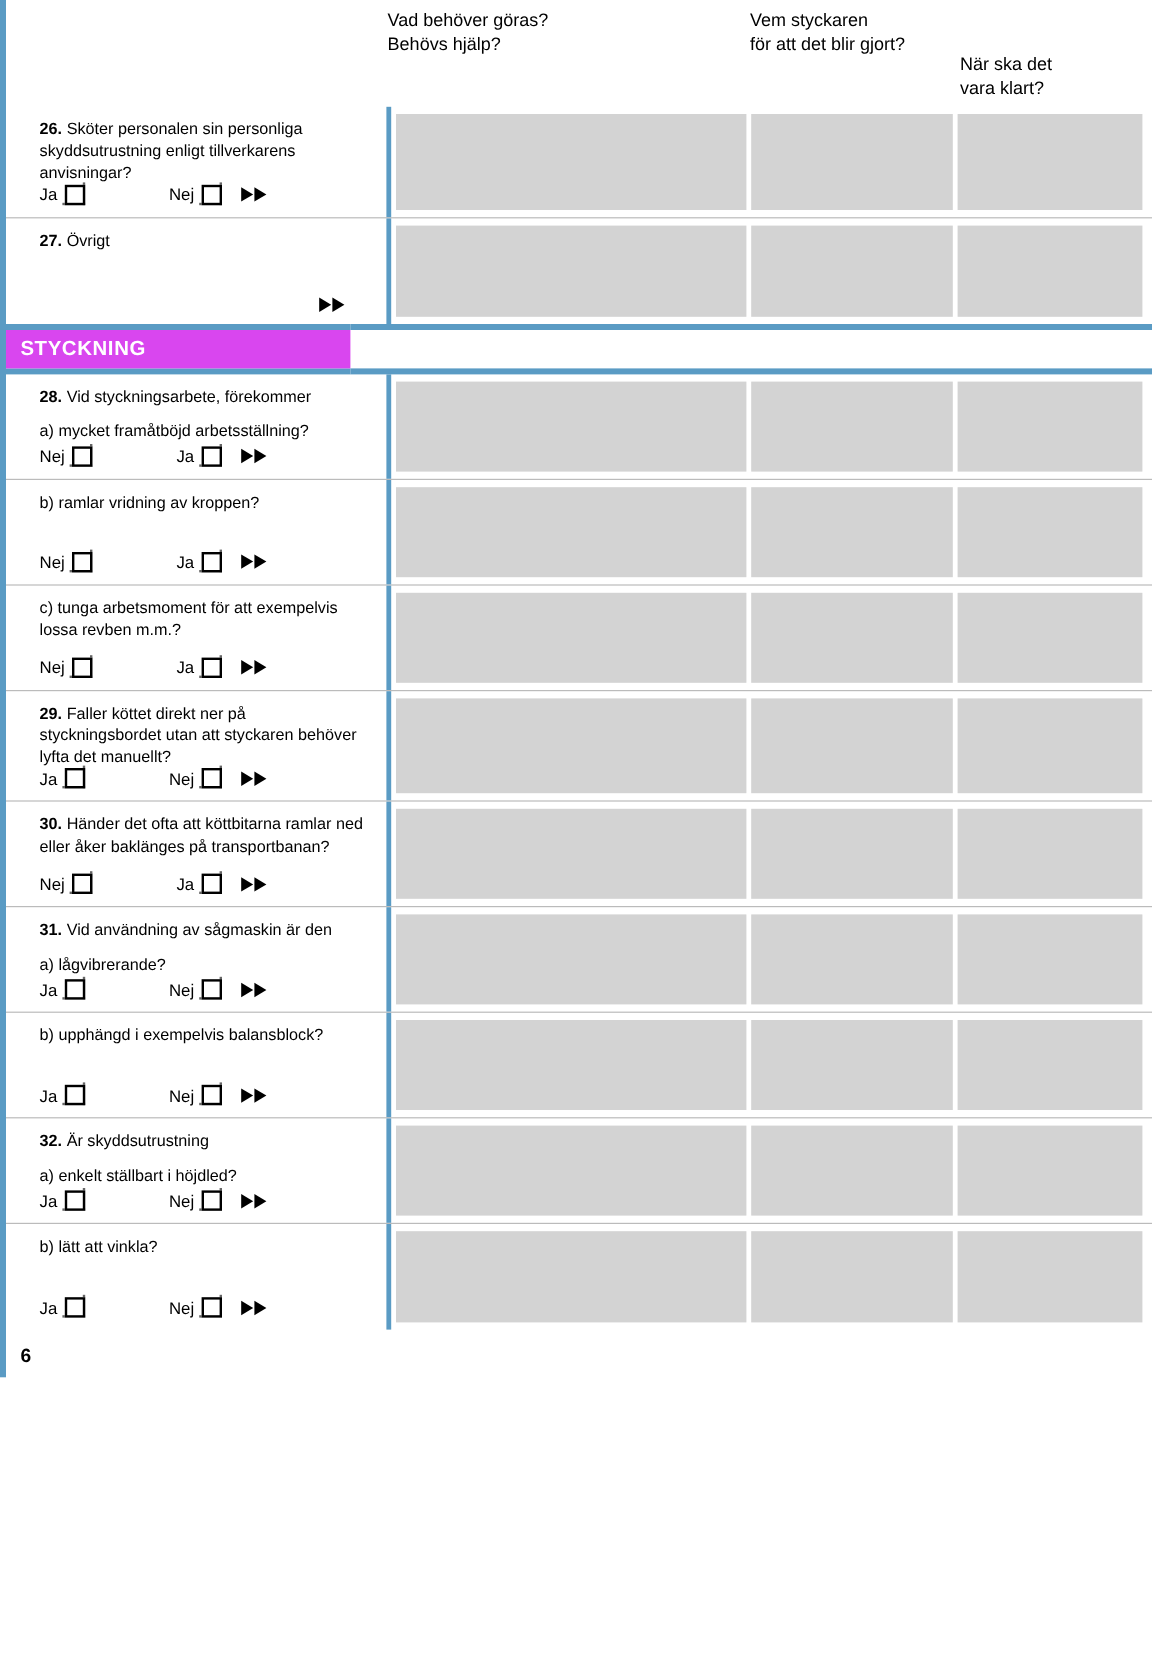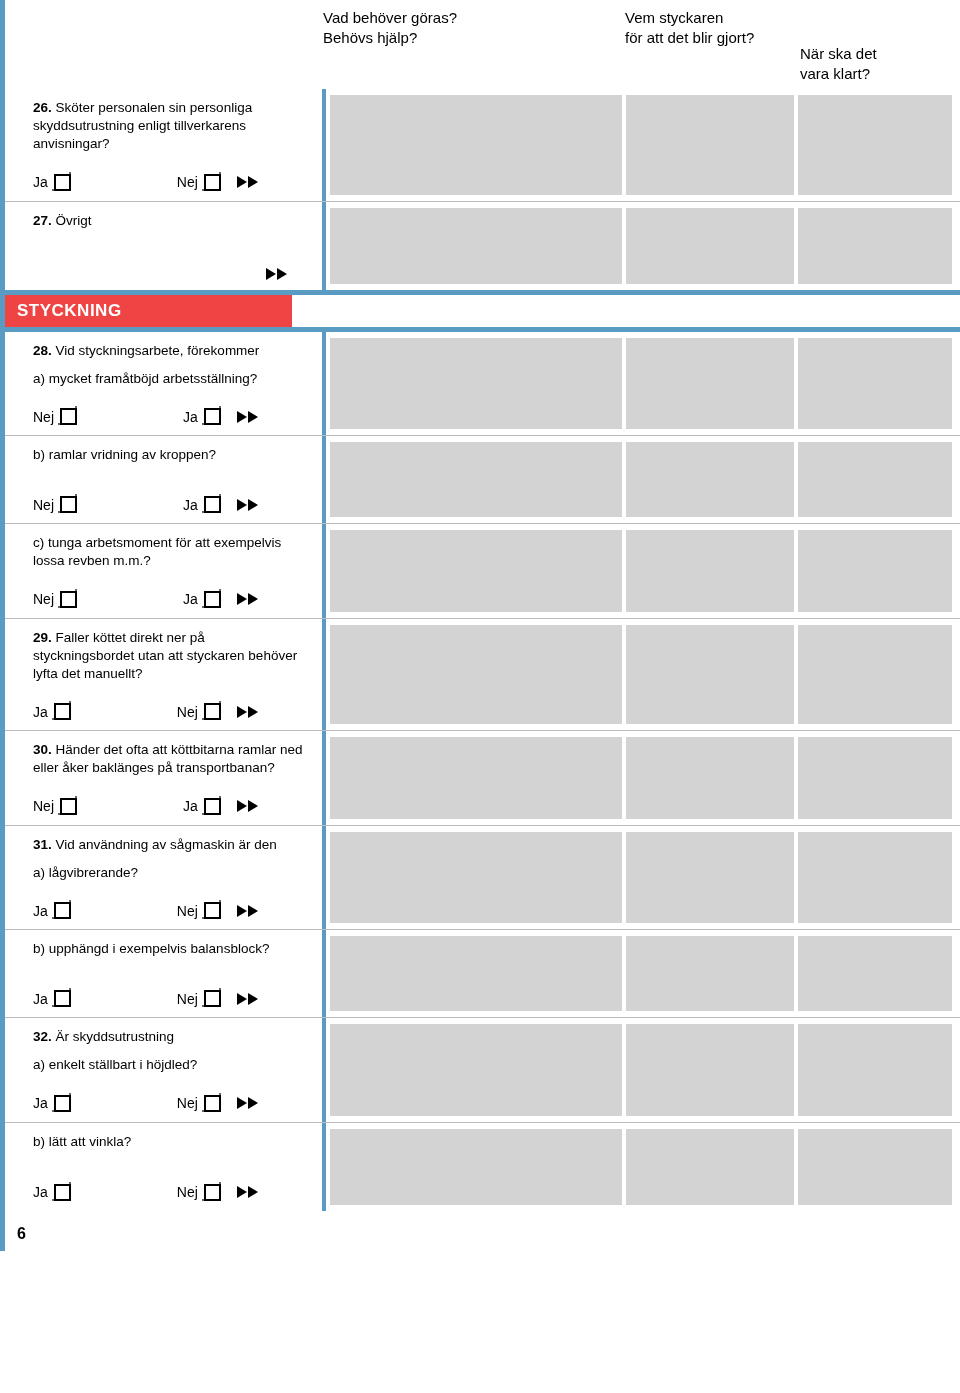--- a/index.html
+++ b/index.html
@@ -46,22 +46,22 @@
     flex-direction: column;
     justify-content: space-between;
   }
   .qtext {
     font-size: 13.5px;
     line-height: 1.35;
   }
   .qnum { font-weight: bold; }
   .answers {
     display: flex;
-    gap: 106px;
-    margin-top: 20px;
+    gap: 70px;
+    margin-top: 0;
     align-items: flex-start;
     font-size: 14px;
   }
   .answer {
     display: flex;
     align-items: center;
     gap: 6px;
   }
   .chk {
     width: 17px;
@@ -102,21 +102,21 @@
   .graybox {
     background: #d3d3d3;
     height: 100%;
     min-height: 72px;
   }
   .gb1 { width: 292px; }
   .gb2 { width: 168px; }
   .gb3 { width: 154px; }
 
   .section-bar {
-    background: #ef4444;
+    background: #d946ef;
     color: #fff;
     font-weight: bold;
     font-size: 17px;
     padding: 6px 12px;
     width: 287px;
     letter-spacing: 0.5px;
   }
   .section-wrap {
     border-top: 5px solid #5a9bc4;
     border-bottom: 5px solid #5a9bc4;

